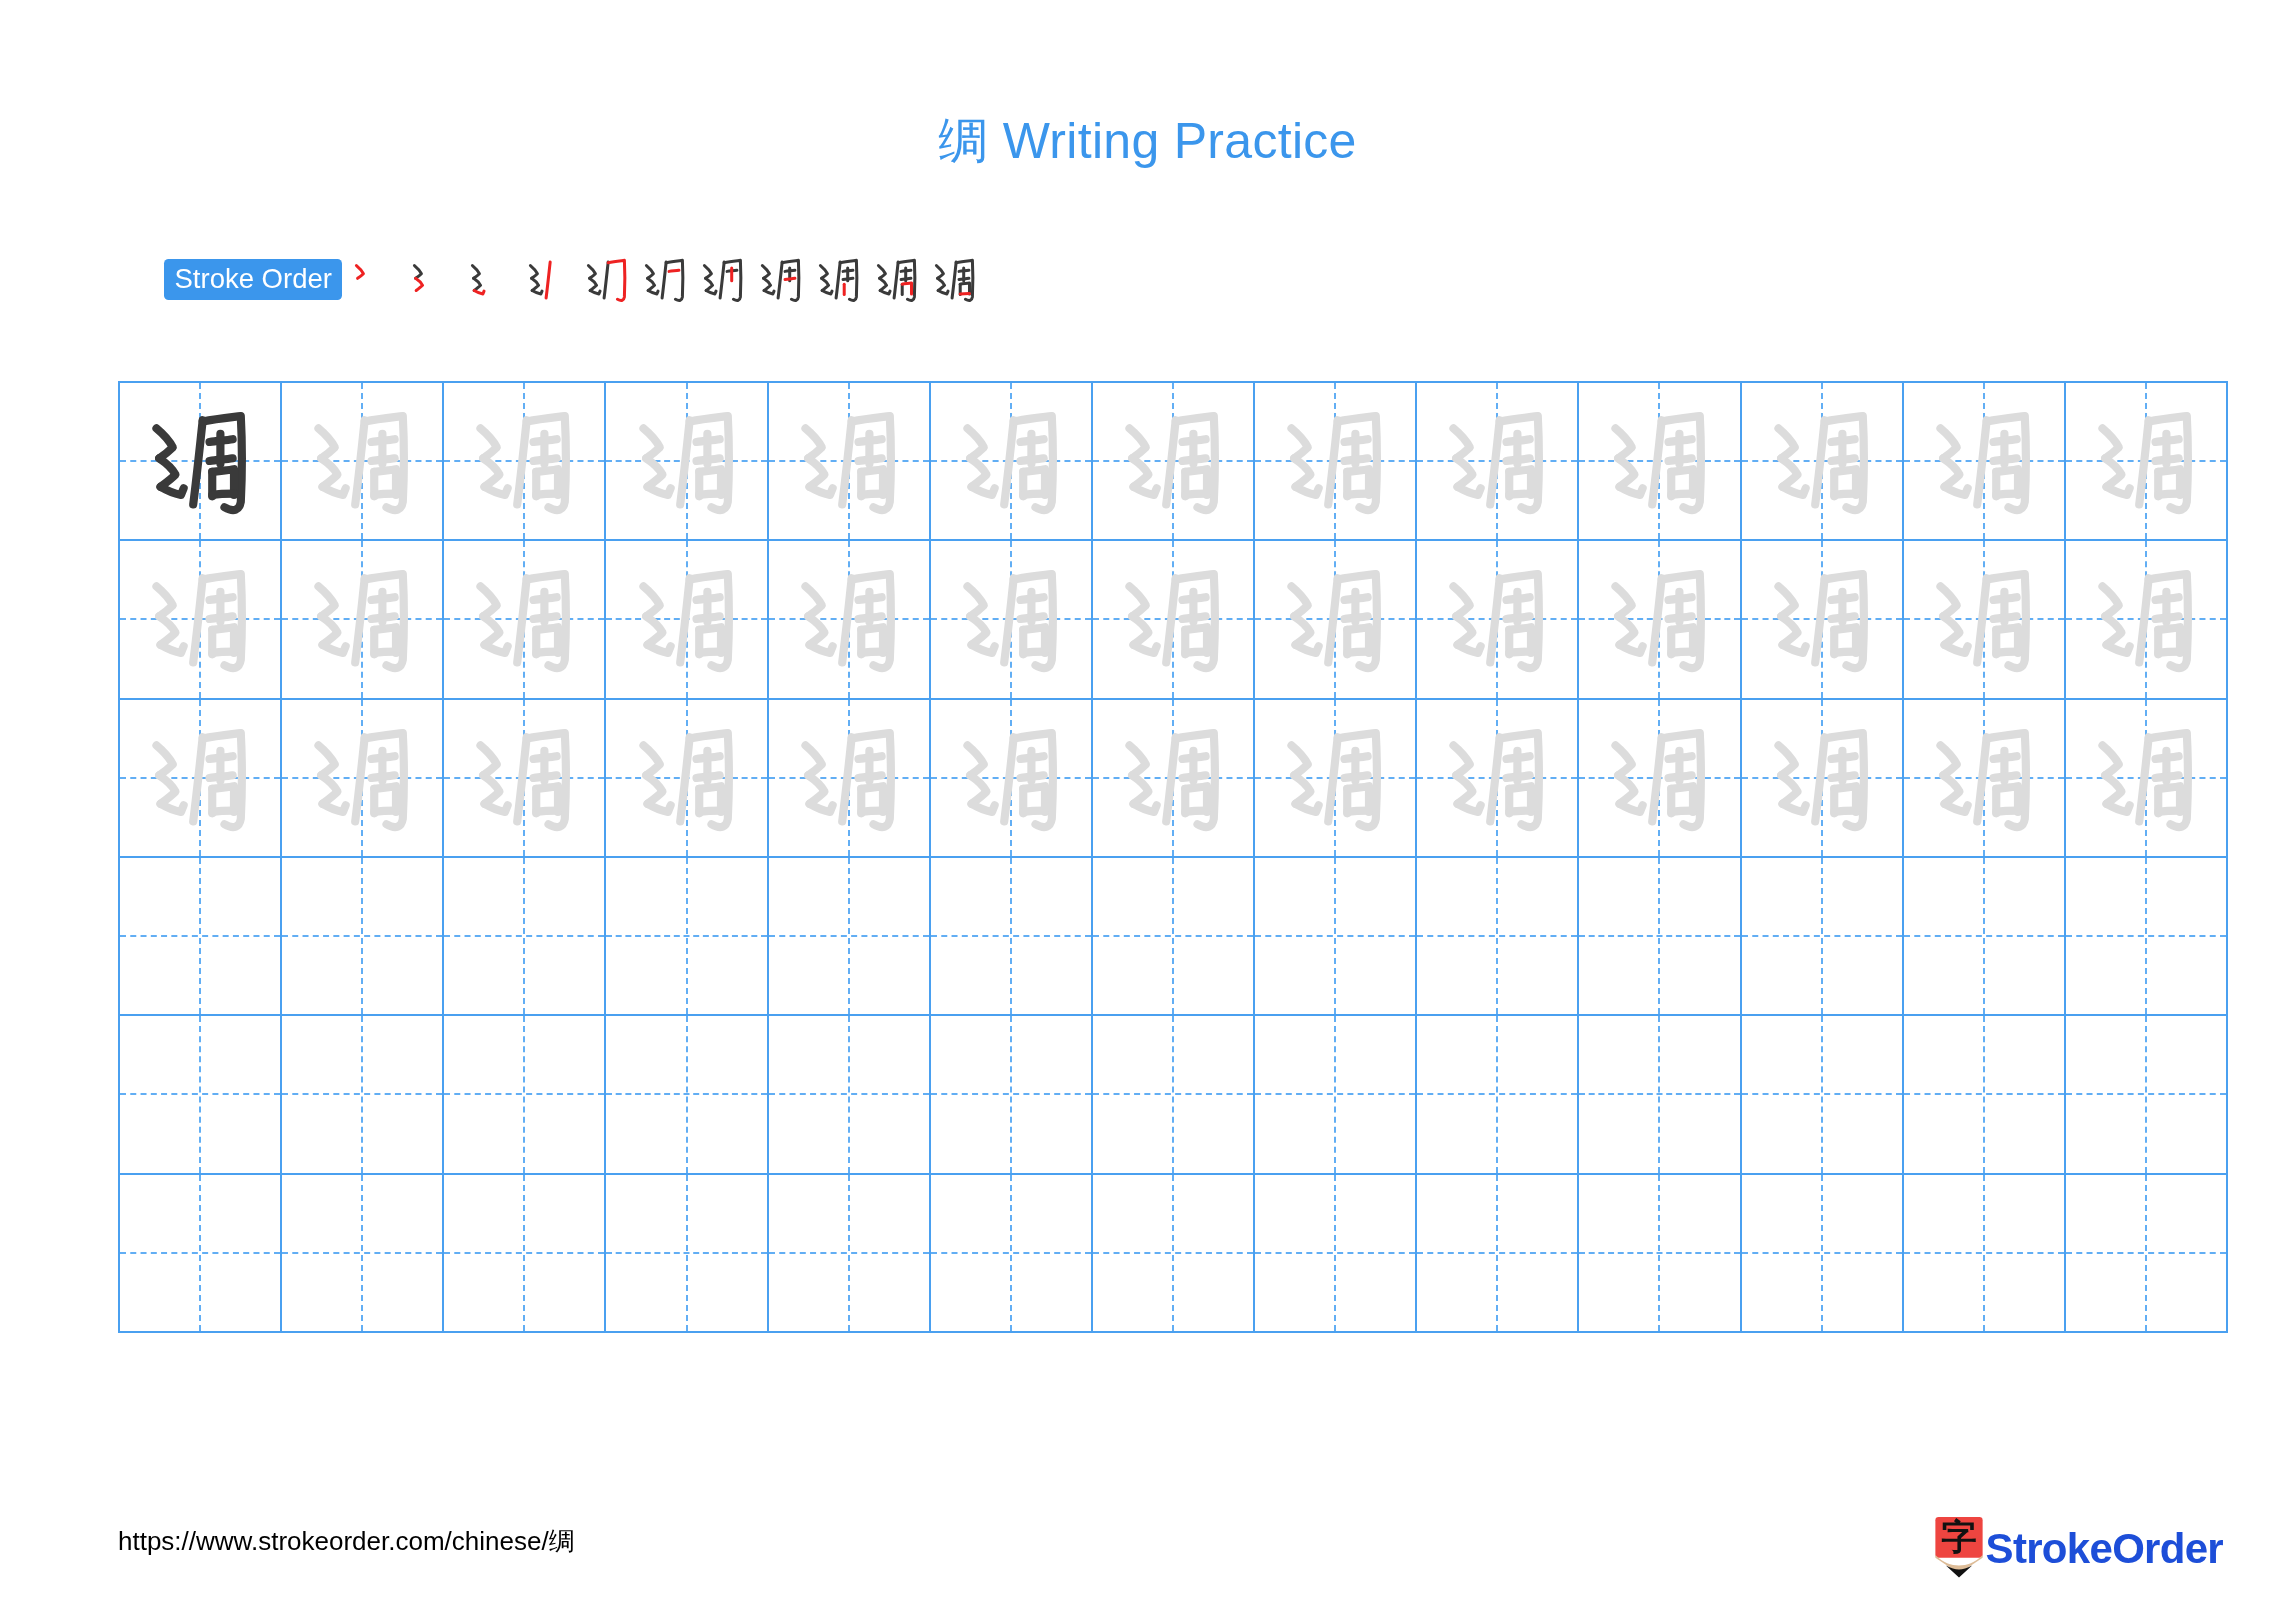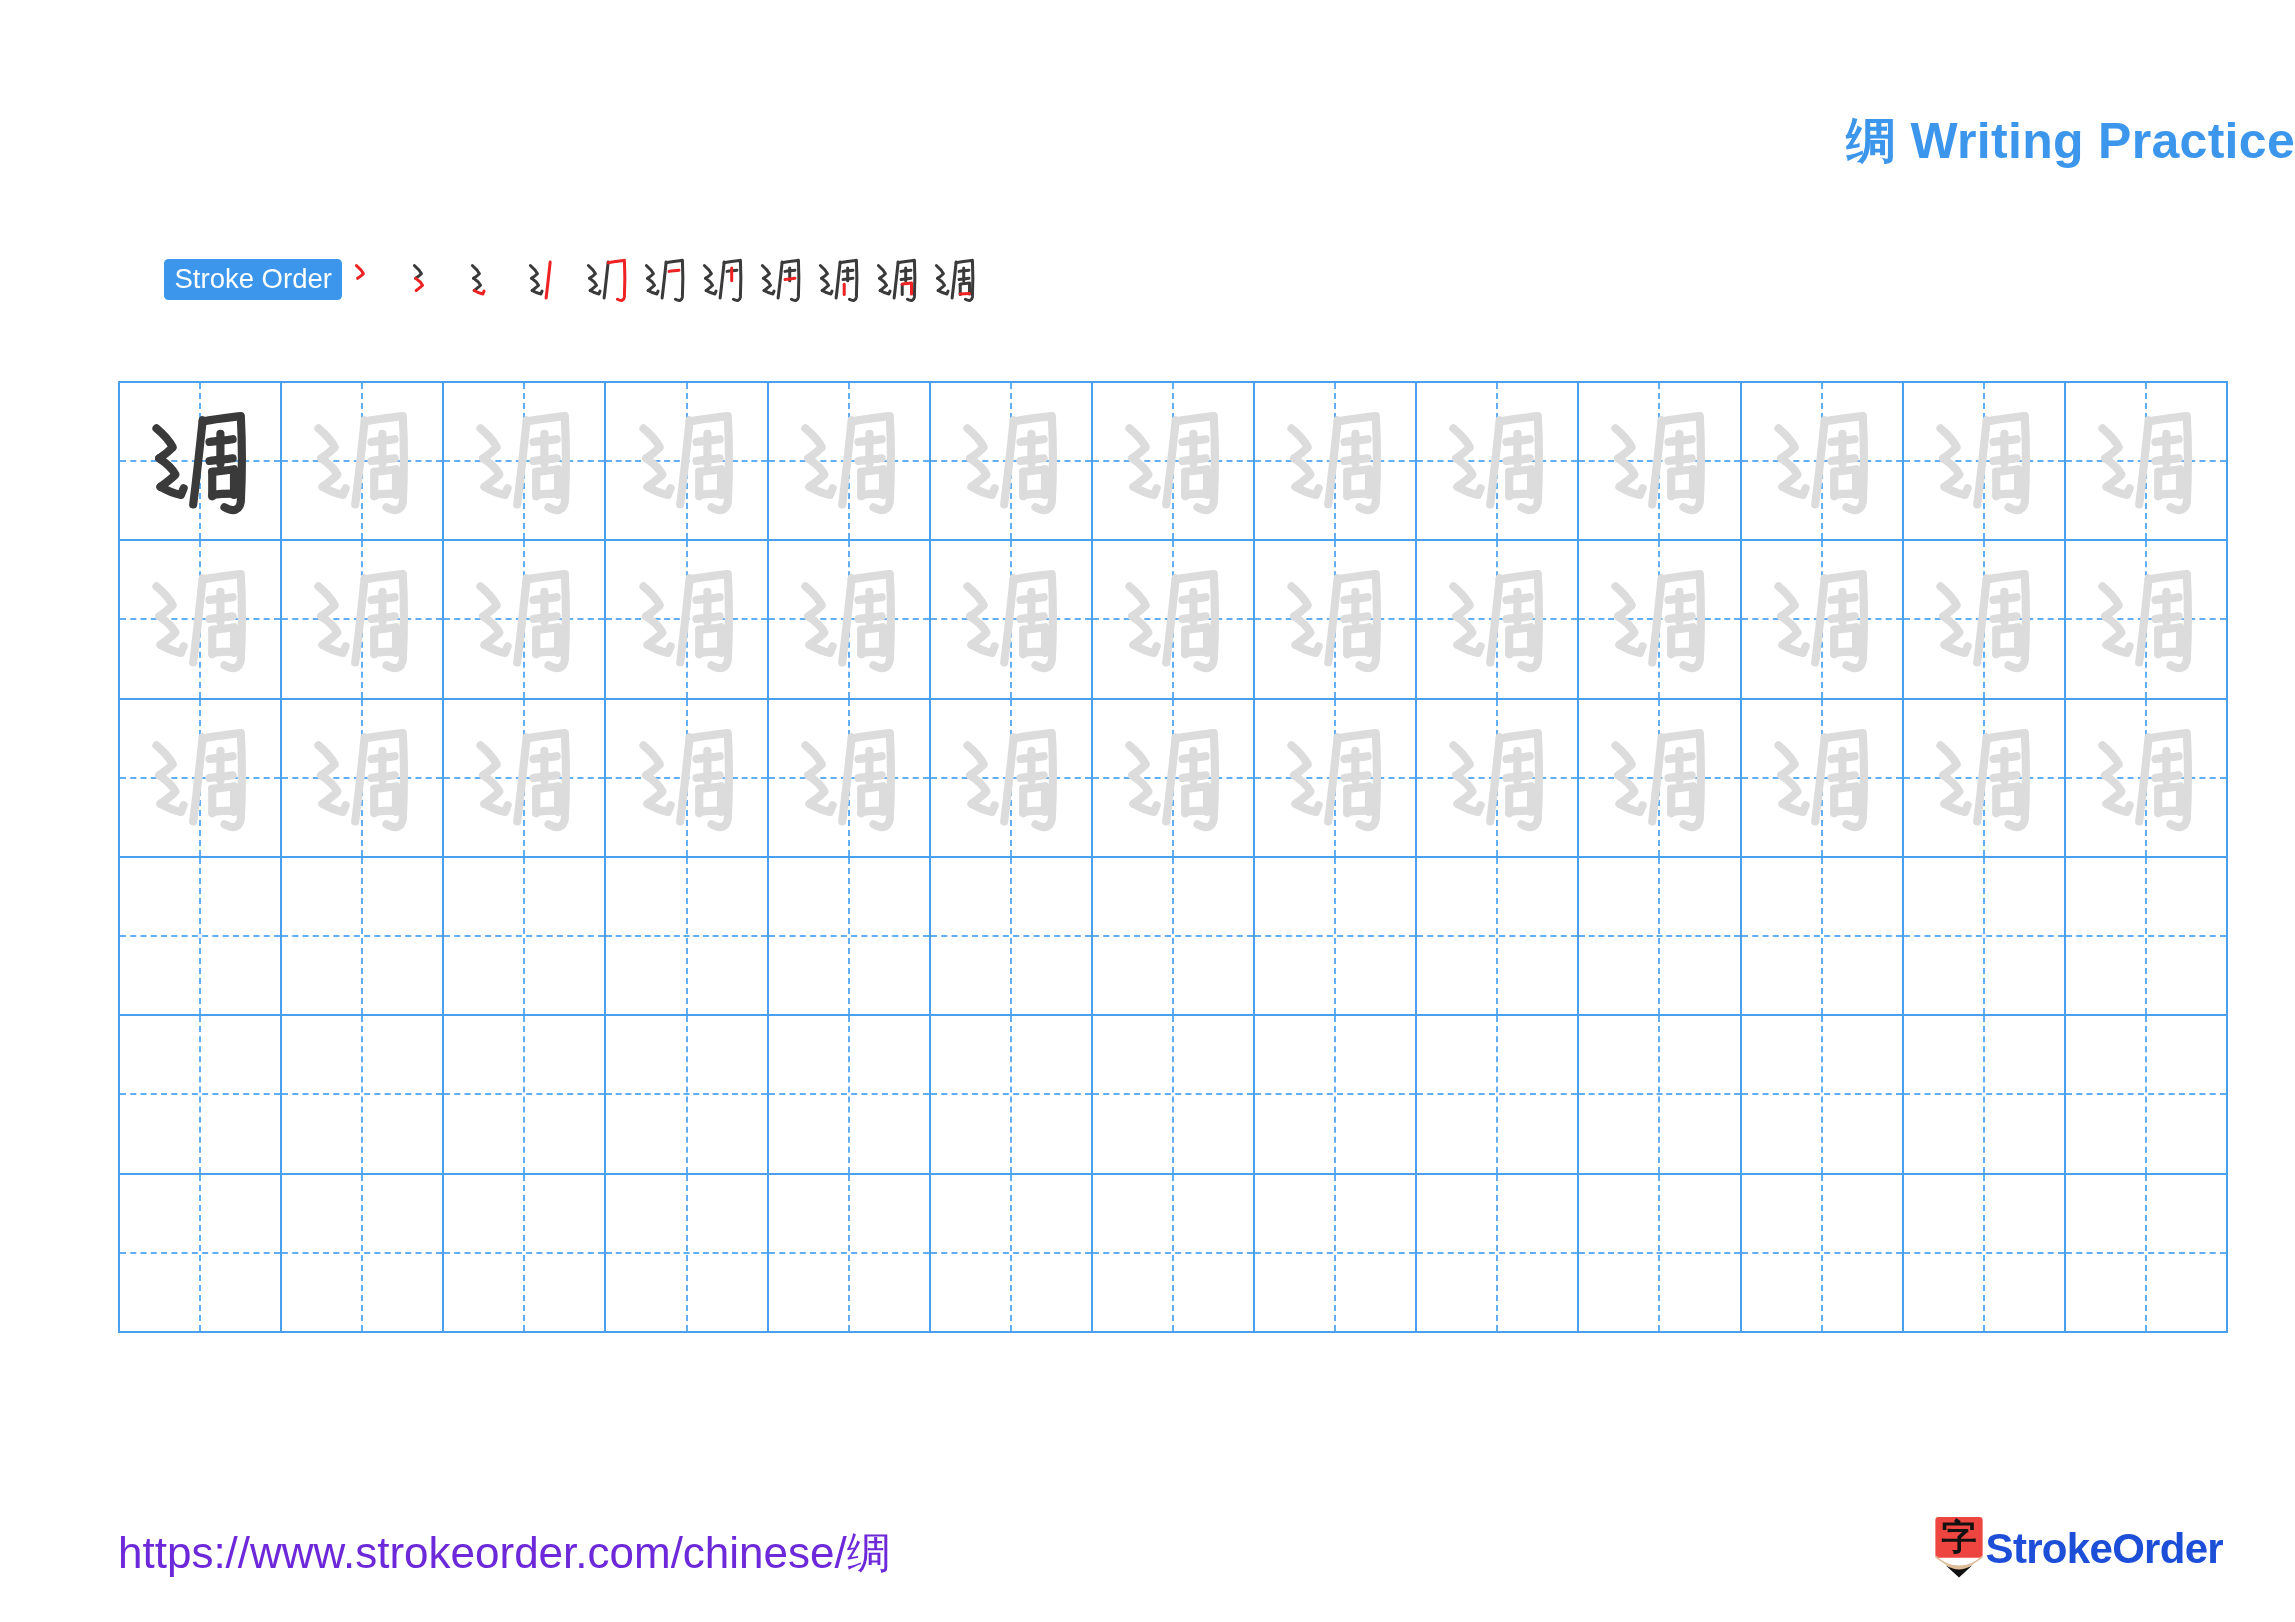--- a/index.html
+++ b/index.html
@@ -14,23 +14,23 @@
     font-family: "Liberation Sans", sans-serif;
     overflow: hidden;
   }
 
   
   .page-title {
     position: absolute;
     top: 108px;
     left: 0;
     width: 100%;
-    text-align: right;
+    text-align: center;
     font-size: 50px;
-    font-weight: 700;
+    font-weight: 400;
     color: #3B96EC;
     letter-spacing: 0.3px;
     white-space: nowrap;
   }
 
   
   .stroke-order-row {
     position: absolute;
     top: 250px;
     left: 128px;
@@ -129,22 +129,22 @@
   }
   .cell-char.dark  { color: #3A3A3A; }
   .cell-char.light { color: #DCDCDC; }
   .cell-char svg { width: 136px; height: 136px; display: block; }
 
   
   .footer-url {
     position: absolute;
     left: 118px;
     top: 1524px;
-    font-size: 44px;
-    color: #6d28d9;
+    font-size: 26px;
+    color: #000000;
     white-space: nowrap;
   }
   .footer-brand {
     position: absolute;
     right: 72px;
     top: 1517px;
     display: flex;
     align-items: center;
     height: 63px;
   }

